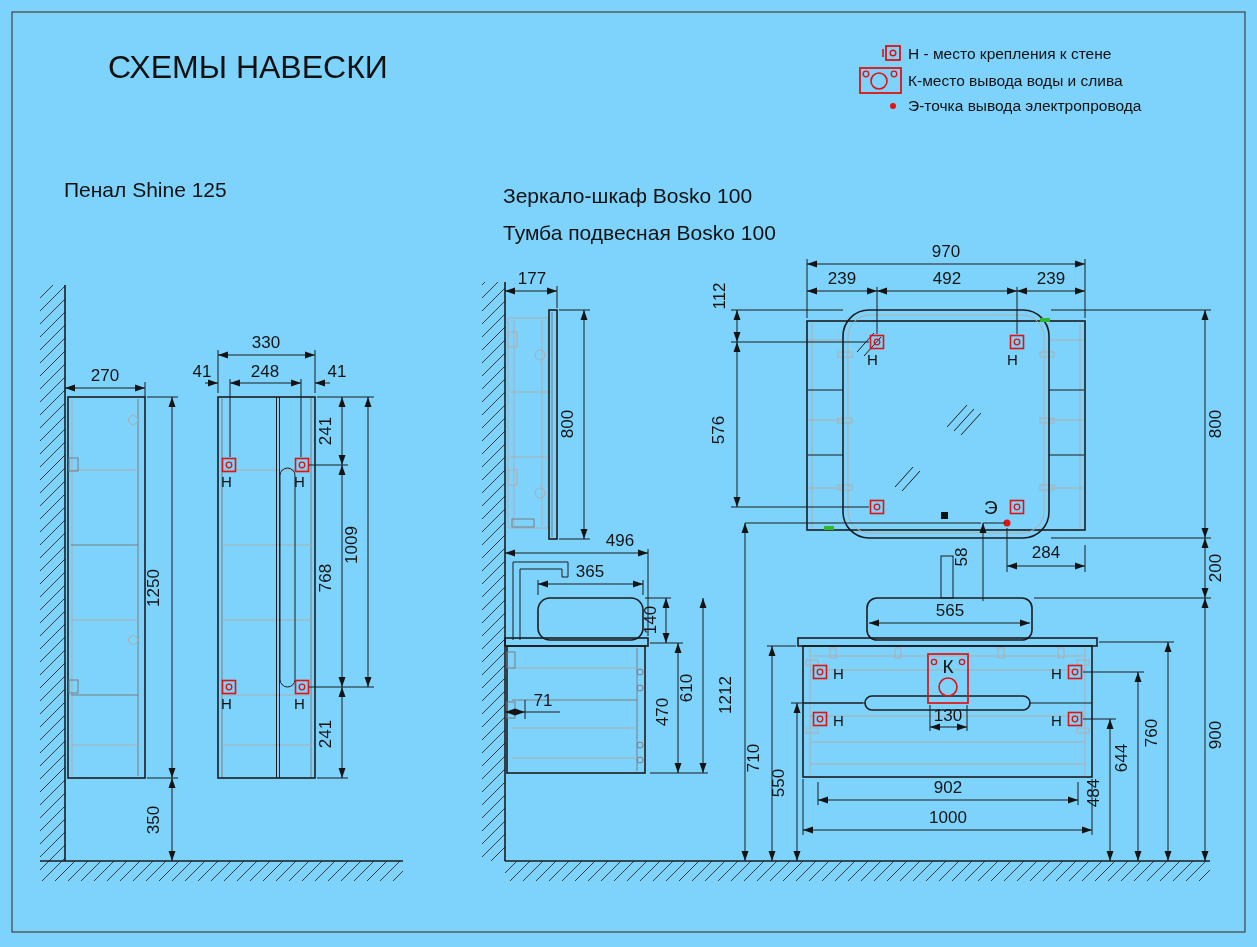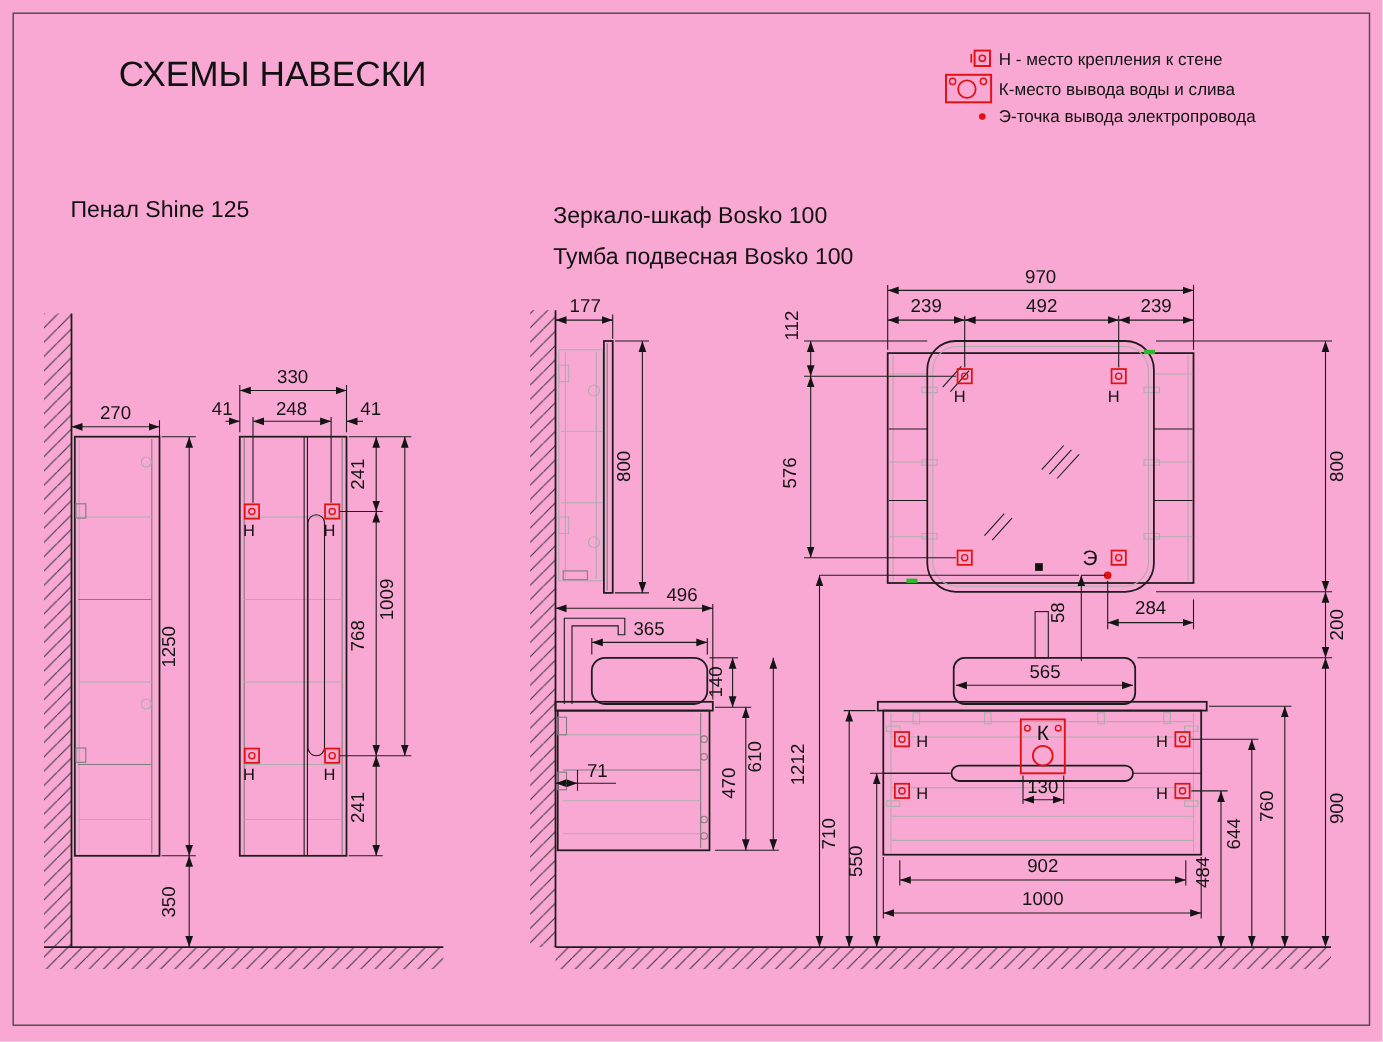--- a/index.html
+++ b/index.html
@@ -1,16 +1,16 @@
 <!DOCTYPE html>
 <html><head>
 <meta charset="utf-8">
 <style>
   html,body{margin:0;padding:0;background:#fff;}
-  .sheet{position:relative;width:1257px;height:947px;background:#f9a8d4;font-family:"Liberation Sans",sans-serif;}
+  .sheet{position:relative;width:1257px;height:947px;background:#7dd3fc;font-family:"Liberation Sans",sans-serif;}
   svg{display:block;}
   .t-title{font-family:"Liberation Sans",sans-serif;font-size:32px;fill:#111;}
   .t-pname{font-family:"Liberation Sans",sans-serif;font-size:21px;fill:#111;}
   .t-legend{font-family:"Liberation Sans",sans-serif;font-size:15.5px;fill:#111;}
   .t-dim{font-family:"Liberation Sans",sans-serif;font-size:17px;fill:#141414;}
   .t-mark{font-family:"Liberation Sans",sans-serif;font-size:15px;fill:#111;}
   .t-mark-big{font-family:"Liberation Sans",sans-serif;font-size:19px;fill:#111;}
   .ln{stroke:#1c1c1c;stroke-width:1;fill:none;}
   .ln2{stroke:#1c1c1c;stroke-width:1.6;fill:none;}
   .lnlt{stroke:#aeaeae;stroke-width:1;fill:none;}

